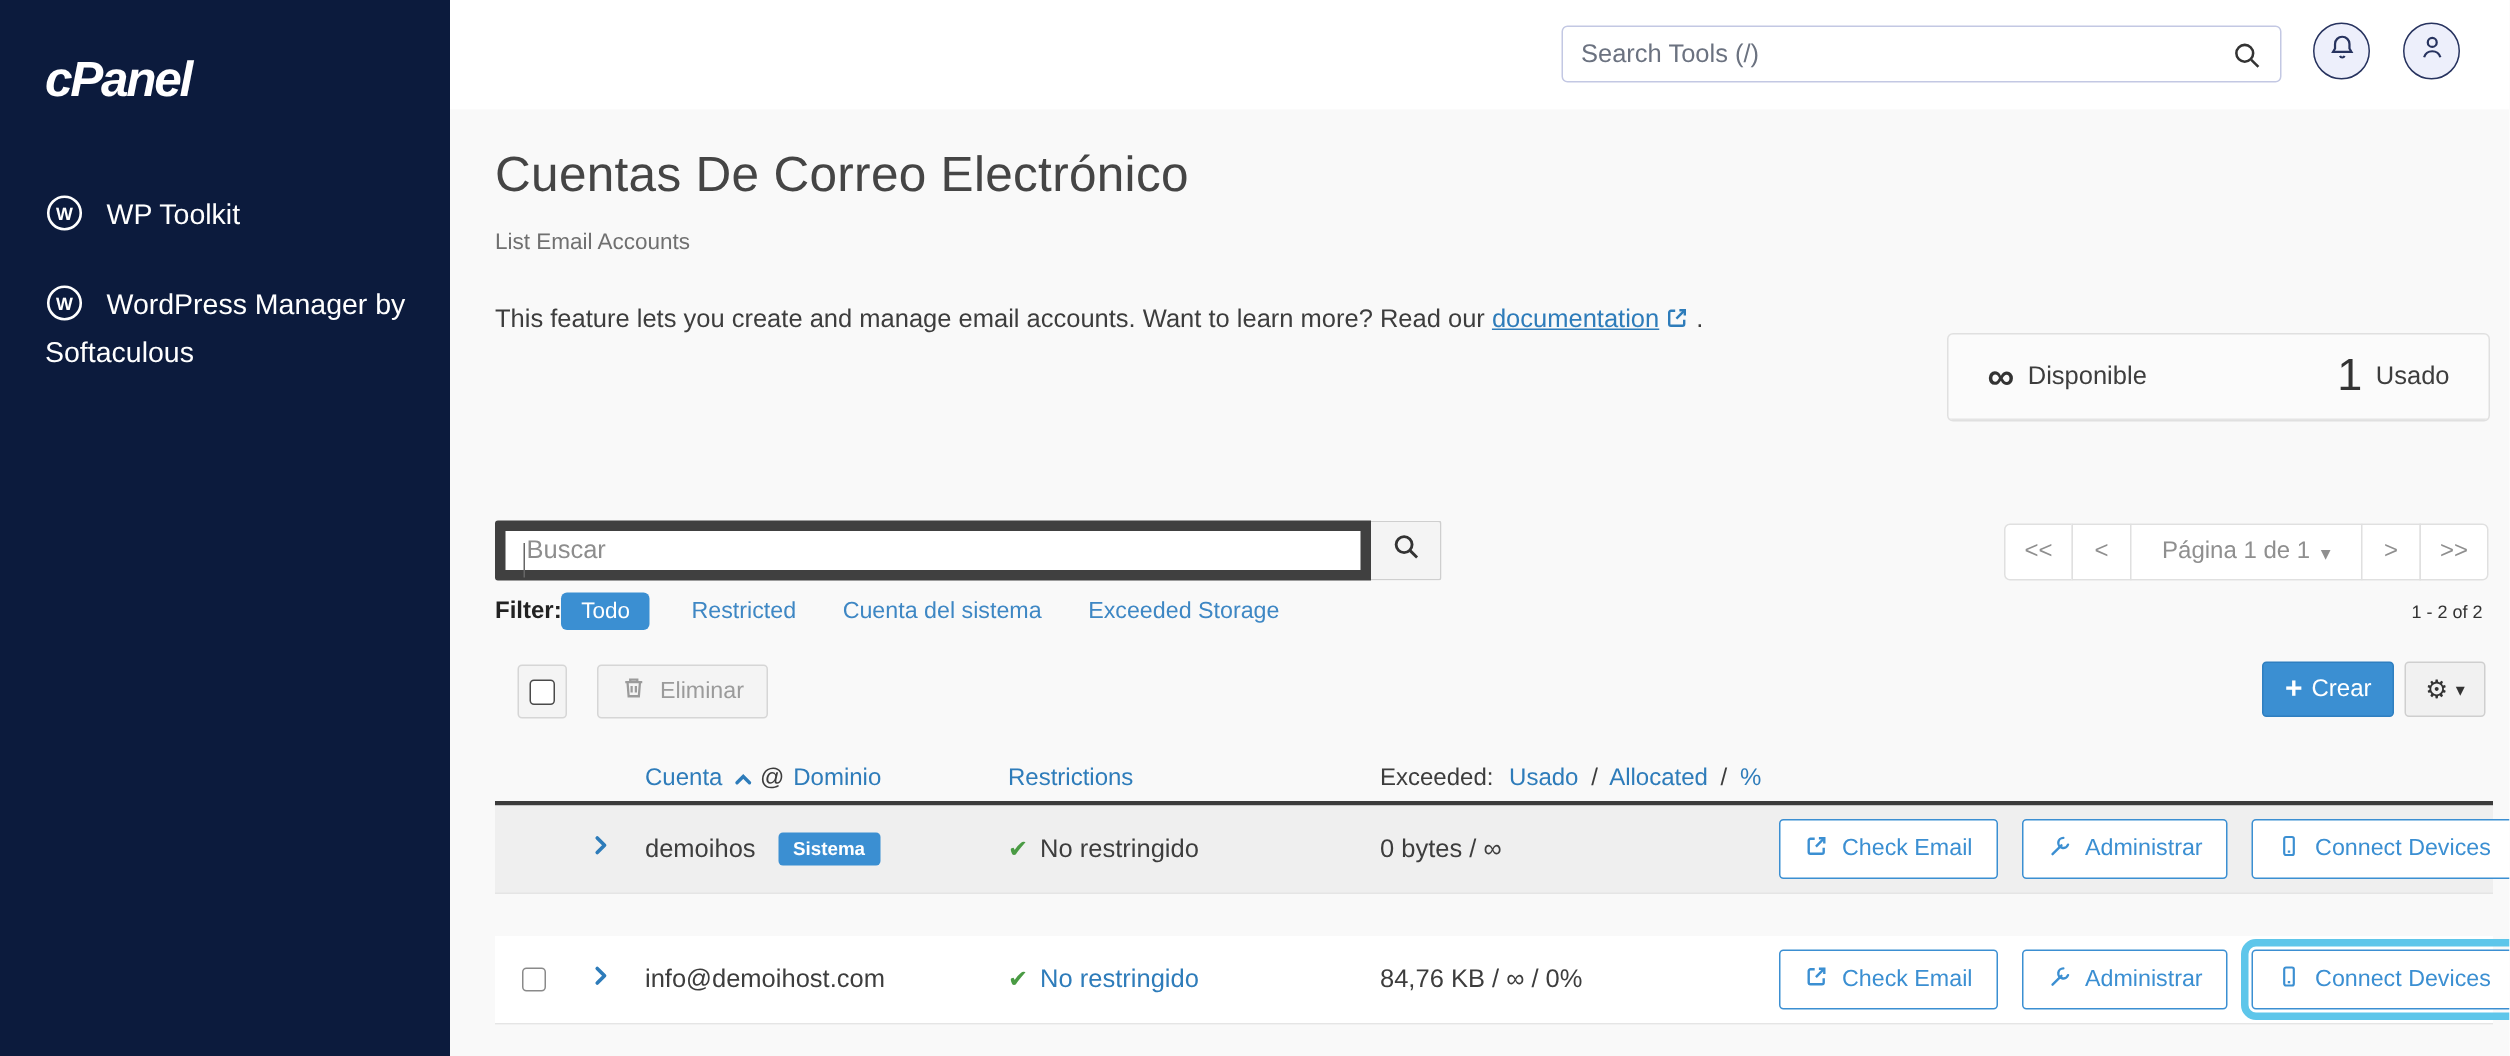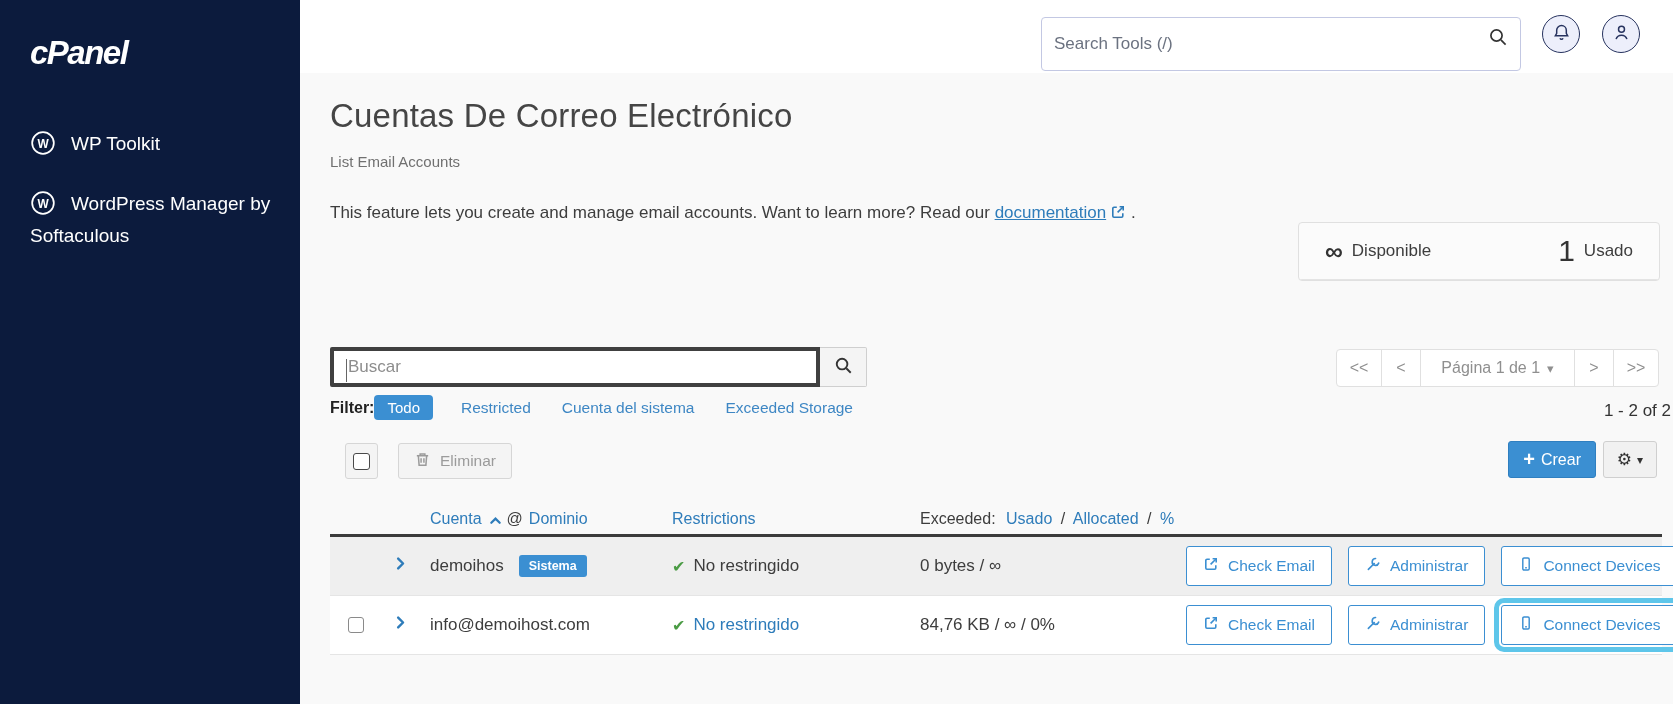--- a/index.html
+++ b/index.html
@@ -10,21 +10,21 @@
   
   .sidebar { position:absolute; left:0; top:0; width:300px; height:704px; background:#0c1b3d; color:#fff; }
   .logo { margin:34px 0 0 30px; font-size:33px; font-weight:bold; font-style:italic; letter-spacing:-1.5px; color:#fff; }
   .nav { margin-top:42px; }
   .nav-item { padding:14px 18px 14px 30px; font-size:19px; line-height:32px; color:#fff; cursor:pointer; }
   .nav-item .nicon { display:inline-block; width:26px; height:26px; vertical-align:-6px; margin-right:15px; }
   .nav-item .nicon svg { width:26px; height:26px; }
 
   
   .topbar { position:absolute; left:300px; top:0; width:1373px; height:73px; background:#fff; }
-  .tool-search { position:absolute; left:741px; top:17px; width:480px; height:54px; border:1px solid #c3c8e3; border-radius:4px; background:#fff; }
+  .tool-search { position:absolute; left:741px; top:17px; width:480px; height:38px; border:1px solid #c3c8e3; border-radius:4px; background:#fff; }
   .tool-search input { position:absolute; left:0; top:0; width:100%; height:100%; border:none; outline:none; background:transparent; padding:0 44px 0 12px; font-size:17px; color:#555; font-family:inherit; }
   .tool-search input::placeholder { color:#6b7280; opacity:1; }
   .tool-search .mag { position:absolute; right:12px; top:9px; width:20px; height:20px; color:#333; }
   .circle-btn { position:absolute; top:15px; width:38px; height:38px; border-radius:50%; background:#edeffb; border:1px solid #27335f; color:#27335f; display:flex; align-items:center; justify-content:center; cursor:pointer; }
   .circle-btn svg { width:21px; height:21px; }
   .bell-btn { left:1242px; }
   .user-btn { left:1302px; }
 
   
   .content { position:absolute; left:300px; top:73px; width:1373px; height:631px; background:#f9f9f9; }
@@ -40,36 +40,36 @@
   .quota-top { height:57px; display:flex; align-items:center; justify-content:space-between; padding:0 26px; border-bottom:1px solid #e4e4e4; }
   .q-avail, .q-used { display:flex; align-items:center; gap:9px; }
   .q-inf { font-size:25px; font-weight:700; color:#333; line-height:1; }
   .q-lbl { font-size:17px; color:#3d3d3d; }
   .q-num { font-size:30px; font-weight:300; color:#333; line-height:1; }
   .quota-bottom { height:38px; background:#f3f3f3; display:flex; align-items:center; justify-content:center; gap:7px; color:#2e7cba; font-size:15px; cursor:pointer; }
   .quota-bottom svg { width:17px; height:17px; }
 
   
   .buscar-row { position:absolute; left:30px; top:274px; display:flex; }
-  .buscar-box { position:relative; width:490px; height:40px; border:4px solid #404040; border-radius:2px 0 0 2px; background:#fff; }
+  .buscar-box { position:relative; width:584px; height:40px; border:7px solid #404040; border-radius:2px 0 0 2px; background:#fff; }
   .buscar-box input { width:100%; height:100%; border:none; outline:none; background:transparent; padding:0 12px 0 14px; font-size:17px; color:#444; font-family:inherit; }
   .buscar-box input::placeholder { color:#8d8d8d; opacity:1; }
   .buscar-box .caret-line { position:absolute; left:12px; top:8px; width:1px; height:23px; background:#666; }
   .buscar-btn { width:47px; height:40px; background:#f4f4f4; border:1px solid #cfcfcf; border-left:none; border-radius:0 2px 2px 0; display:flex; align-items:center; justify-content:center; color:#333; cursor:pointer; }
   .buscar-btn svg { width:19px; height:19px; }
 
   .pager { position:absolute; right:14px; top:276px; display:flex; height:38px; }
   .pg-btn { border:1px solid #e0e0e0; background:#fff; color:#8f8f8f; font-size:16px; display:flex; align-items:center; justify-content:center; cursor:pointer; margin-left:-1px; }
   .pg-first { width:46px; border-radius:4px 0 0 4px; margin-left:0; }
   .pg-prev { width:40px; }
   .pg-page { width:155px; gap:7px; }
   .pg-next { width:40px; }
   .pg-last { width:46px; border-radius:0 4px 4px 0; }
   .pg-caret { font-size:13px; color:#8f8f8f; }
-  .range { position:absolute; right:2px; top:328px; font-size:17px; color:#333;text-align:right; }
+  .range { position:absolute; right:18px; top:328px; font-size:12px; color:#333;text-align:right; }
 
   
   .filter-row { position:absolute; left:30px; top:322px; display:flex; align-items:center; }
   .filter-label { font-size:16px; font-weight:bold; color:#222; margin-right:0; }
   .filter-pill { background:#3b8fd2; color:#fff; font-size:15px; padding:4px 13px; border-radius:4px; cursor:pointer; margin-right:28px; }
   .filter-link { color:#3e87c4; font-size:15.5px; cursor:pointer; margin-right:31px; }
 
   
   .bulk-row { position:absolute; left:45px; top:370px; display:flex; align-items:center; }
   .check-btn { width:33px; height:36px; background:#f4f4f4; border:1px solid #d6d6d6; border-radius:3px; display:flex; align-items:center; justify-content:center; cursor:pointer; }
@@ -82,21 +82,21 @@
   .crear-plus { font-size:20px; font-weight:bold; line-height:1; margin-top:-2px; }
   .gear-btn { width:54px; height:37px; background:#f1f1f1; border:1px solid #cfcfcf; border-radius:3px; display:flex; align-items:center; justify-content:center; gap:5px; color:#333; cursor:pointer; }
   .gear-glyph { font-size:17px; line-height:1; }
   .gear-caret { font-size:12px; color:#333; }
 
   
   .table { position:absolute; left:30px; top:432px; width:calc(100% - 41px); }
   .t-head { display:flex; align-items:flex-end; height:32px; border-bottom:3px solid #3b3b3b; padding-bottom:6px; font-size:16px; }
   .t-row { display:flex; align-items:center; height:59px; border-bottom:1px solid #e5e5e5; font-size:17px; color:#3d3d3d; }
   .row-sys { background:#efefef; }
-  .row-user { background:#fff; }
+  .row-user { background:#fff;margin-top:28px; }
   .c-check { flex:0 0 48px; padding-left:18px; }
   .c-chev { flex:0 0 38px; padding-left:15px; }
   .c-name { flex:0 0 245px; padding-left:14px; display:flex; align-items:center; }
   .c-restr { flex:0 0 245px; padding-left:11px; display:flex; align-items:center; gap:8px; }
   .c-stor { flex:0 0 280px; padding-left:14px; }
   .c-act { flex:1; display:flex; justify-content:flex-end; align-items:center; gap:16px; padding-right:7px; }
   .hlink { color:#2e7cba; cursor:pointer; }
   .hdark { color:#3d3d3d; }
   .hsep { color:#3d3d3d; margin:0 4px; }
   .sort-caret { display:inline-block; width:13px; height:13px; color:#2e7cba; margin:0 5px 0 7px; vertical-align:-1px; }

